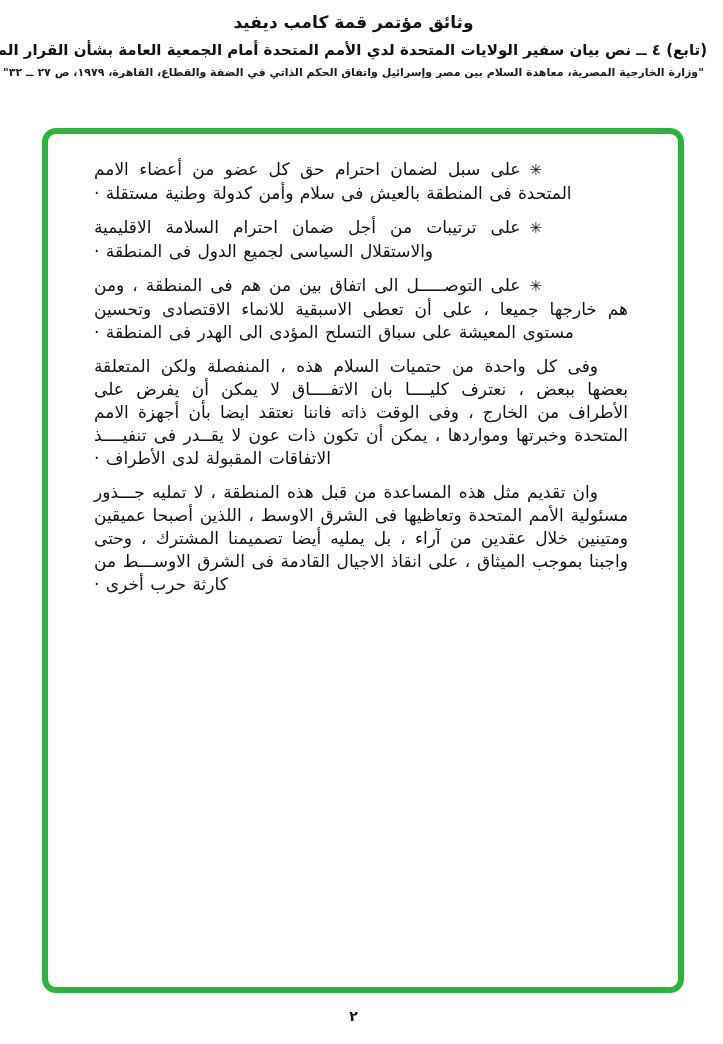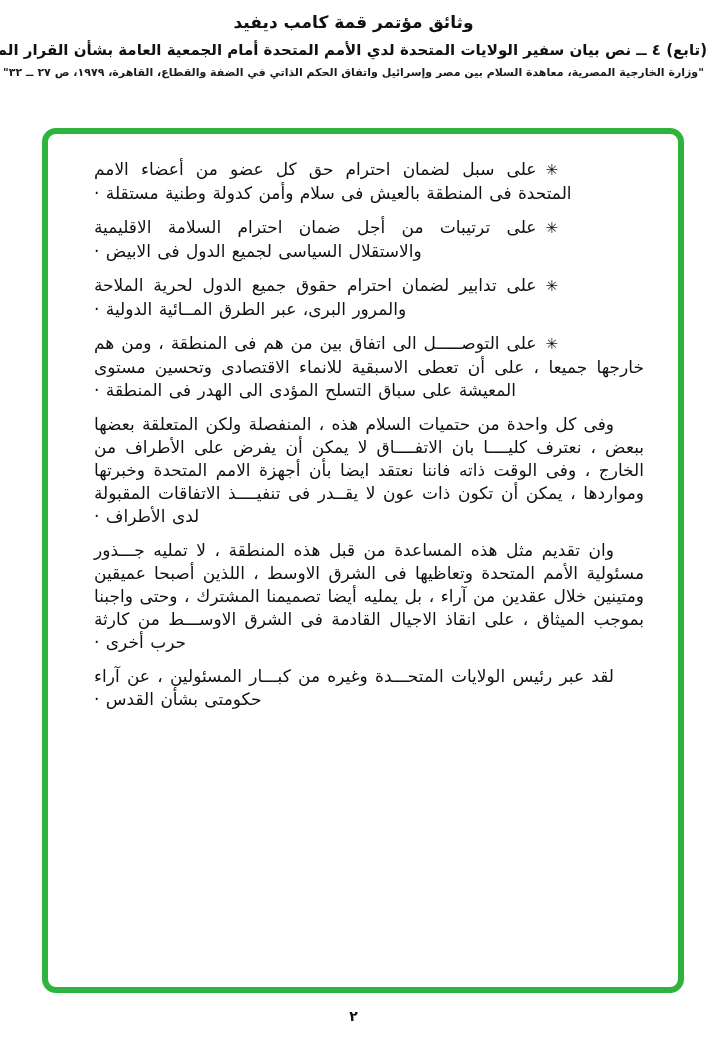--- a/index.html
+++ b/index.html
@@ -27,21 +27,21 @@
     font-size: 11px; font-weight: bold; direction: rtl;
     margin: 0; white-space: nowrap; color: #1a1a1a;
   }
   .frame {
     position: absolute;
     left: 42px; top: 128px;
     width: 642px; height: 865px;
     box-sizing: border-box;
     border: 6px solid #2eb43c;
     border-radius: 14px;
-    padding: 24px 34px 0 46px;
+    padding: 24px 50px 0 46px;
     overflow: hidden;
   }
   .para {
     direction: rtl;
     text-align: justify;
     text-align-last: left;
     font-size: 17px;
     line-height: 23px;
     margin: 0 0 11px 0;
     word-spacing: 1px;
@@ -70,24 +70,22 @@
 
   <div class="header">
     <p class="header-line1">وثائق مؤتمر قمة كامب ديفيد</p>
     <p class="header-line2">(تابع) ٤ ــ نص بيان سفير الولايات المتحدة لدي الأمم المتحدة أمام الجمعية العامة بشأن القرار المتعلق بالقدس</p>
     <p class="header-line3">"وزارة الخارجية المصرية، معاهدة السلام بين مصر وإسرائيل واتفاق الحكم الذاتي في الضفة والقطاع، القاهرة، ١٩٧٩، ص ٢٧ ــ ٣٢"</p>
   </div>
 
   <div class="frame" style="border-color: rgb(46, 180, 60);">
     <div>
         <p class="para bullet"><span class="bullet-glyph">✳</span><span>على سبل لضمان احترام حق كل عضو من أعضاء الامم المتحدة فى المنطقة بالعيش فى سلام وأمن كدولة وطنية مستقلة ·</span></p>
-        <p class="para bullet"><span class="bullet-glyph">✳</span><span>على ترتيبات من أجل ضمان احترام السلامة الاقليمية والاستقلال السياسى لجميع الدول فى الابيض ·</span></p>
-        <p class="para bullet"><span class="bullet-glyph">✳</span><span>على تدابير لضمان احترام حقوق جميع الدول لحرية الملاحة والمرور البرى، عبر الطرق المــائية الدولية ·</span></p>
+        <p class="para bullet"><span class="bullet-glyph">✳</span><span>على ترتيبات من أجل ضمان احترام السلامة الاقليمية والاستقلال السياسى لجميع الدول فى المنطقة ·</span></p>
         <p class="para bullet"><span class="bullet-glyph">✳</span><span>على التوصـــــل الى اتفاق بين من هم فى المنطقة ، ومن هم خارجها جميعا ، على أن تعطى الاسبقية للانماء الاقتصادى وتحسين مستوى المعيشة على سباق التسلح المؤدى الى الهدر فى المنطقة ·</span></p>
         <p class="para plain"><span>وفى كل واحدة من حتميات السلام هذه ، المنفصلة ولكن المتعلقة بعضها ببعض ، نعترف كليــــا بان الاتفــــاق لا يمكن أن يفرض على الأطراف من الخارج ، وفى الوقت ذاته فاننا نعتقد ايضا بأن أجهزة الامم المتحدة وخبرتها ومواردها ، يمكن أن تكون ذات عون لا يقــدر فى تنفيــــذ الاتفاقات المقبولة لدى الأطراف ·</span></p>
         <p class="para plain"><span>وان تقديم مثل هذه المساعدة من قبل هذه المنطقة ، لا تمليه جـــذور مسئولية الأمم المتحدة وتعاظيها فى الشرق الاوسط ، اللذين أصبحا عميقين ومتينين خلال عقدين من آراء ، بل يمليه أيضا تصميمنا المشترك ، وحتى واجبنا بموجب الميثاق ، على انقاذ الاجيال القادمة فى الشرق الاوســـط من كارثة حرب أخرى ·</span></p>
-        <p class="para plain"><span>لقد عبر رئيس الولايات المتحـــدة وغيره من كبـــار المسئولين ، عن آراء حكومتى بشأن القدس ·</span></p>
       </div>
   </div>
 
   <div class="page-number">٢</div>
 
 </div>
 
 </body></html>

